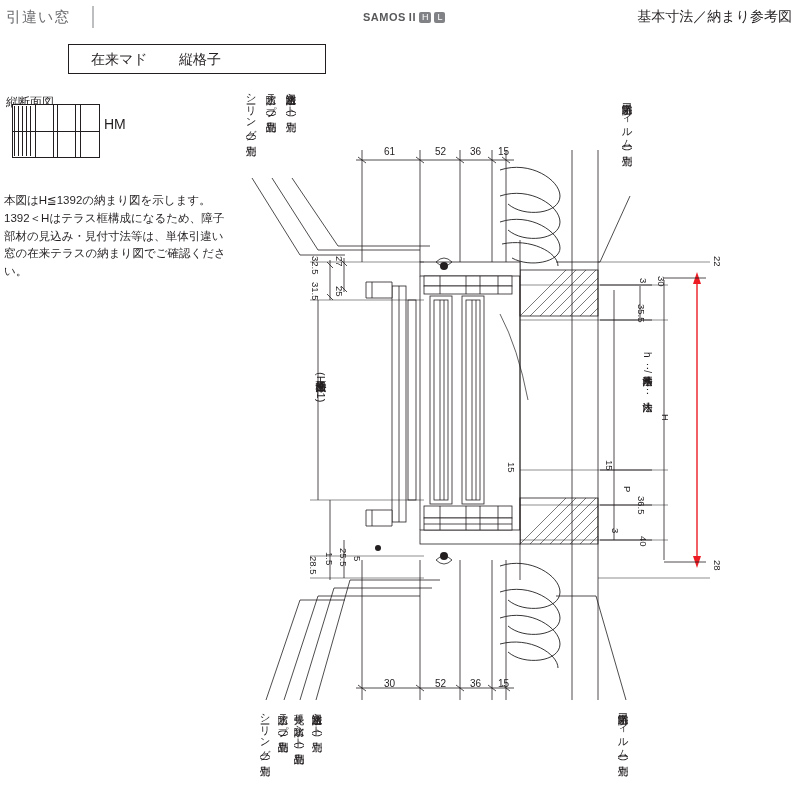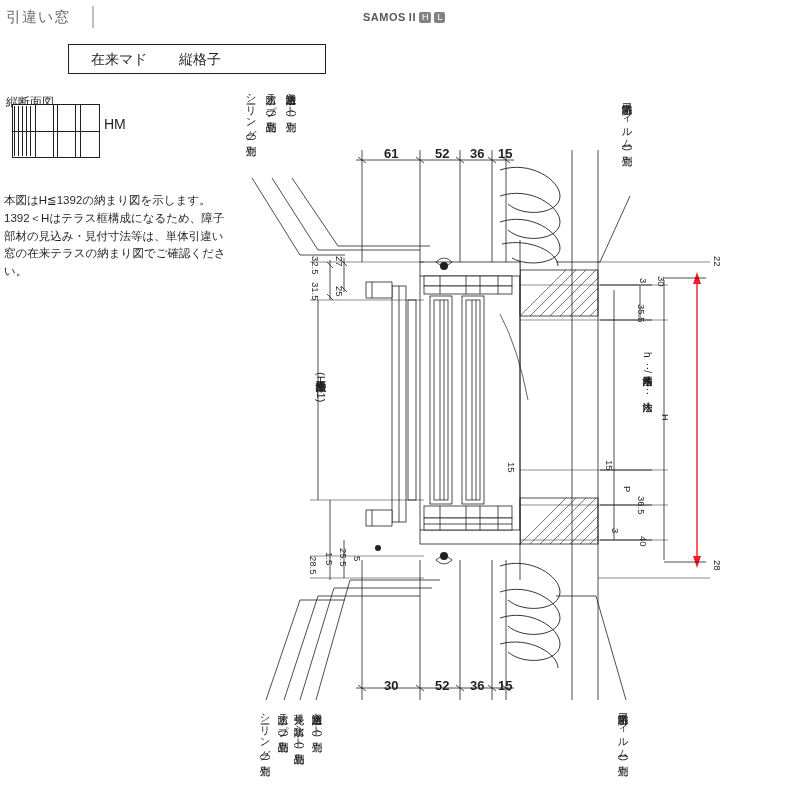--- a/index.html
+++ b/index.html
@@ -34,35 +34,36 @@
      background:repeating-linear-gradient(90deg,#231f20 0 1px,transparent 1px 4px);}
   #hmlabel{left:104px;top:116px;font-size:14px;}
   #leftnote{left:4px;top:192px;width:230px;font-size:11.5px;line-height:1.55;}
 
   
   #dwg{left:0;top:0;}
 
   
   .vtxt{writing-mode:vertical-rl;text-orientation:mixed;font-size:10.5px;
         line-height:1;letter-spacing:0px;white-space:nowrap;}
-  .dimtxt{font-size:13px;font-weight:bold;}
+  .dimtxt{font-size:10px;}
   .dimtxt-v{writing-mode:vertical-rl;text-orientation:mixed;font-size:9.5px;white-space:nowrap;}
 </style>
 </head>
 <body>
 
 <div id="header" class="abs">
   <div id="hdr-small" class="abs">引違い窓</div>
   <div id="hdr-bar" class="abs"></div>
   <div id="samos" class="abs">
     <span class="txt">SAMOS</span>
     <span class="txt">II</span>
     <span class="chip">H</span>
     <span class="chip">L</span>
   </div>
+  <div id="hdr-right" class="abs">基本寸法／納まり参考図</div>
 </div>
 
 <div id="subbox" class="abs">
   <span class="t1">在来マド</span>
   <span class="t2">縦格子</span>
 </div>
 
 <div id="sectlabel" class="abs">縦断面図</div>
 <div id="hmbox" class="abs">
   <div class="hatch"></div>

